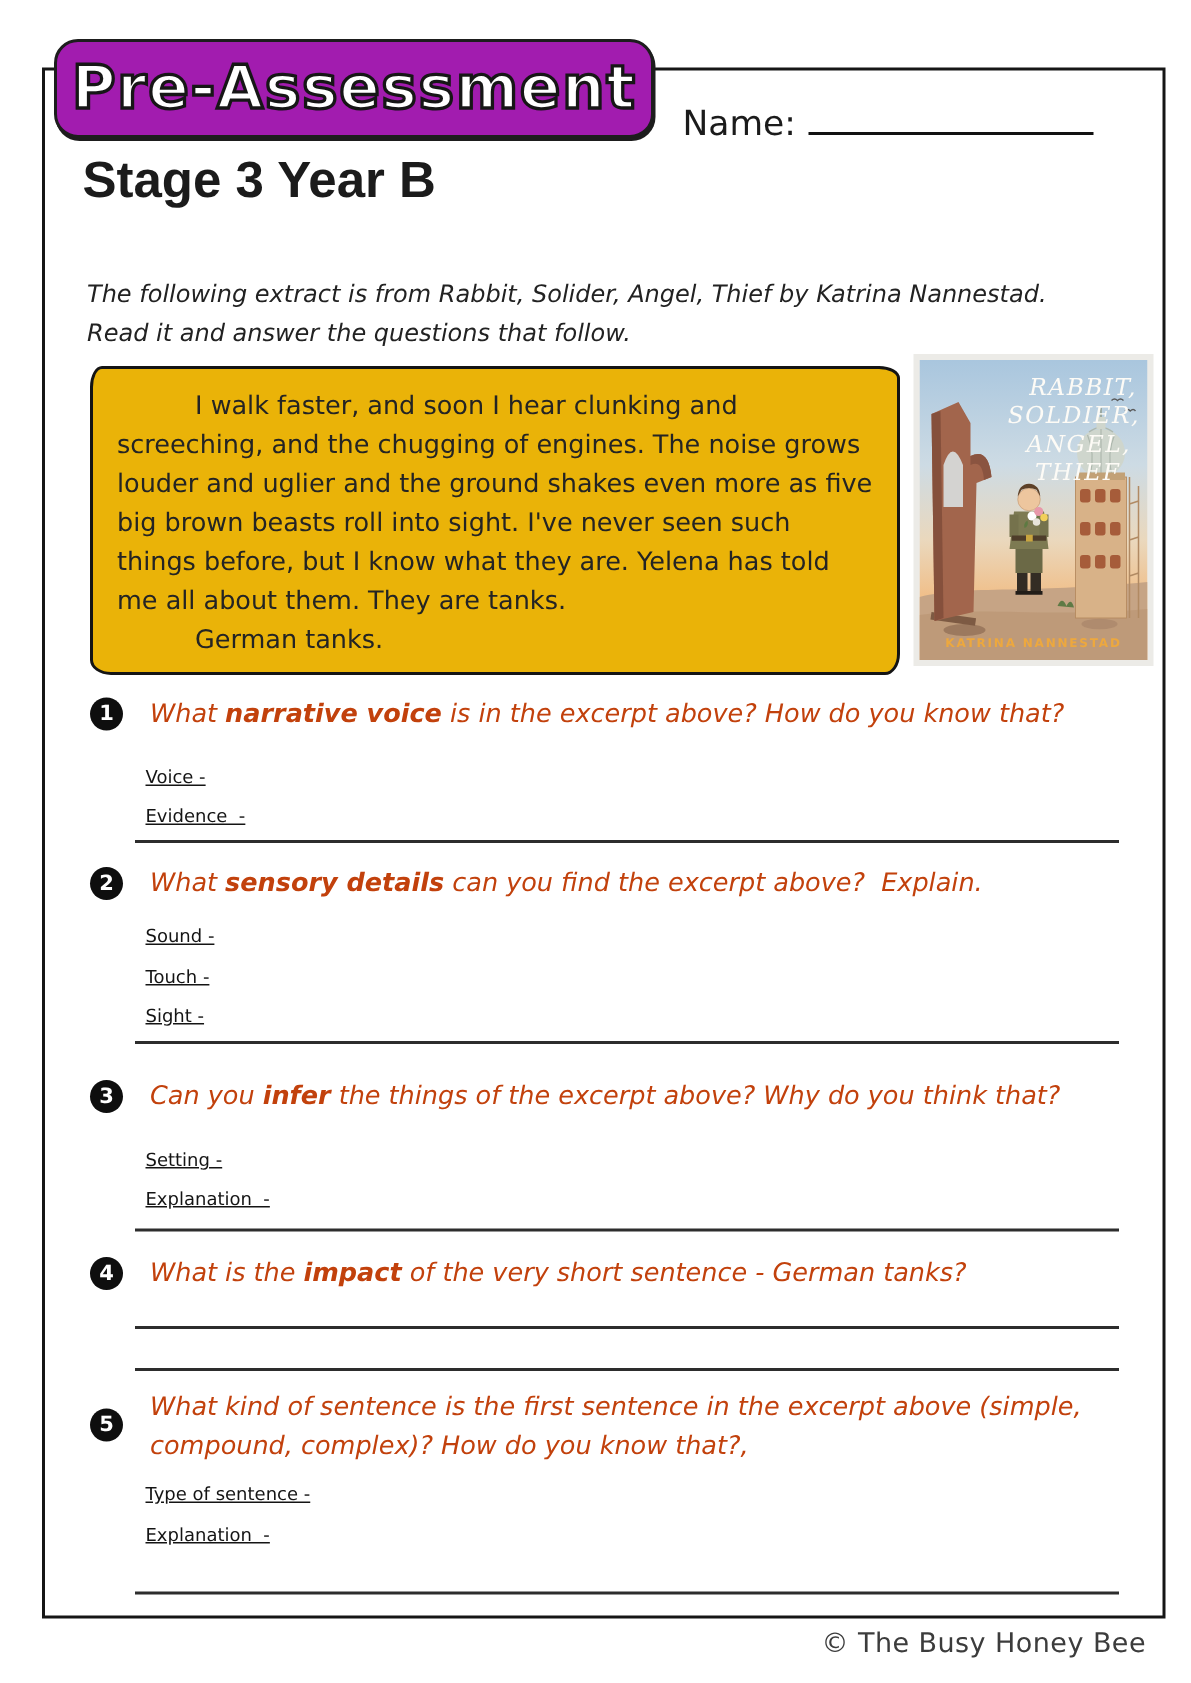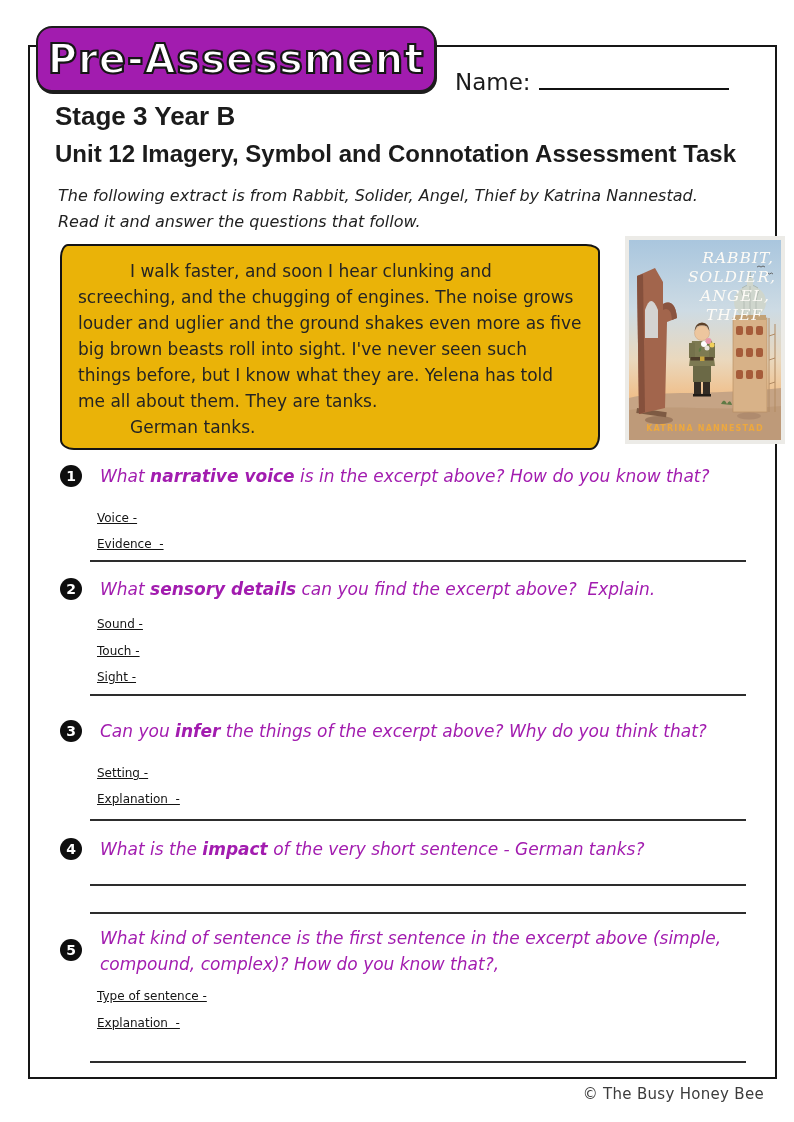--- a/index.html
+++ b/index.html
@@ -15,66 +15,65 @@
           border-radius:16px;z-index:2;display:flex;align-items:center;justify-content:center;
           box-shadow:1px 2px 0 #1d1d1d;}
   .banner-text{font-family:"DejaVu Sans",sans-serif;font-weight:bold;font-size:40px;letter-spacing:1px;
           color:#ffffff;-webkit-text-stroke:2.2px #161616;text-shadow:0 0 1px #161616;}
 
   
   .name-row{left:455px;top:68px;z-index:2;font-size:23px;white-space:nowrap;}
   .name-line{display:inline-block;width:190px;height:20px;border-bottom:2.2px solid #111;margin-left:8px;}
 
   
-  .h-stage{left:55px;top:101px;font-family:"Liberation Sans",sans-serif;font-weight:bold;font-size:26px;z-index:2;}
+  .h-stage{left:55px;top:101px;font-family:"Liberation Sans",sans-serif;font-weight:bold;font-size:34px;z-index:2;}
   .h-unit{left:55px;top:140px;font-family:"Liberation Sans",sans-serif;font-weight:bold;font-size:24px;z-index:2;white-space:nowrap;}
 
   
   .intro-line{left:58px;font-style:italic;font-size:16px;white-space:pre;z-index:2;color:#222;}
 
   
   .extract-box{left:60px;top:244px;width:540px;min-height:190px;box-sizing:border-box;
           border:2.5px solid #141414;border-radius:8px 14px 10px 14px / 14px 8px 14px 10px;
           padding:12px 14px 8px 16px;background:#eab308;z-index:2;}
   .extract-box p{margin:0;font-size:17px;line-height:26px;color:#242424;text-indent:52px;}
 
   
   .book-frame{left:609px;top:236px;width:160px;height:208px;background:#ecebe7;
-          box-sizing:border-box;padding:4px;z-index:2;margin-left:16px;}
+          box-sizing:border-box;padding:4px;z-index:2;}
 
   
   .qrow{display:flex;align-items:flex-start;left:60px;z-index:2;}
   .qnum{flex:0 0 auto;width:22px;height:22px;border-radius:50%;background:#0e0e0e;color:#fff;
         display:flex;align-items:center;justify-content:center;font-size:14px;font-weight:bold;margin-top:2px;}
   .qtext{margin-left:18px;width:662px;font-style:italic;font-size:17px;line-height:26px;
-         color:#a21caf;white-space:pre-wrap;}
+         color:#c2410c;white-space:pre-wrap;}
   .qbold{font-weight:bold;}
   .qlabel{left:97px;font-size:12px;color:#141414;white-space:pre;z-index:2;text-decoration:underline;}
   .ansline{left:90px;width:656px;height:0;border-top:2px solid #2d2d2d;z-index:2;}
 
   
-  .footer{right:30px;top:1085px;font-size:15px;color:#3c3c3c;letter-spacing:0.3px;z-index:2;}
+  .footer{right:30px;top:1085px;font-size:18px;color:#3c3c3c;letter-spacing:0.3px;z-index:2;}
 </style>
 </head>
 <body>
 
 <div class="page">
 
   <div class="abs page-border"></div>
 
   <div class="abs banner">
     <span class="banner-text">Pre-Assessment</span>
   </div>
 
   <div class="abs name-row">
     <span>Name:</span><span class="name-line"></span>
   </div>
 
   <div class="abs h-stage">Stage 3 Year B</div>
-  <div class="abs h-unit">Unit 12 Imagery, Symbol and Connotation Assessment Task</div>
 
   <div class="abs intro-line" style="top:212px">Read it and answer the questions that follow.</div>
   <div class="abs intro-line" style="top:186px">The following extract is from Rabbit, Solider, Angel, Thief by Katrina Nannestad.</div>
 
   <div class="abs extract-box">
     <p>I walk faster, and soon I hear clunking and screeching, and the chugging of engines. The noise grows louder and uglier and the ground shakes even more as five big brown beasts roll into sight. I've never seen such things before, but I know what they are. Yelena has told me all about them. They are tanks.</p>
     <p>German tanks.</p>
   </div>
 
   <div class="abs book-frame">

